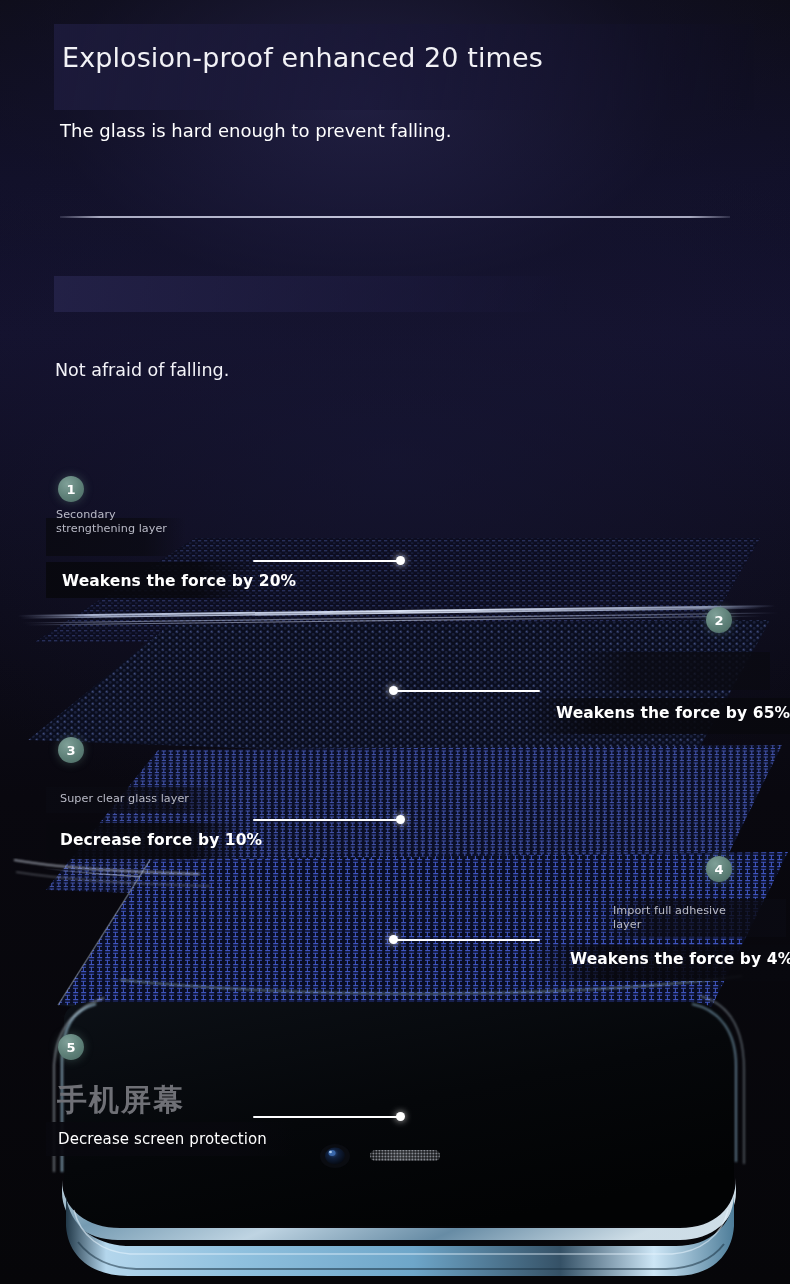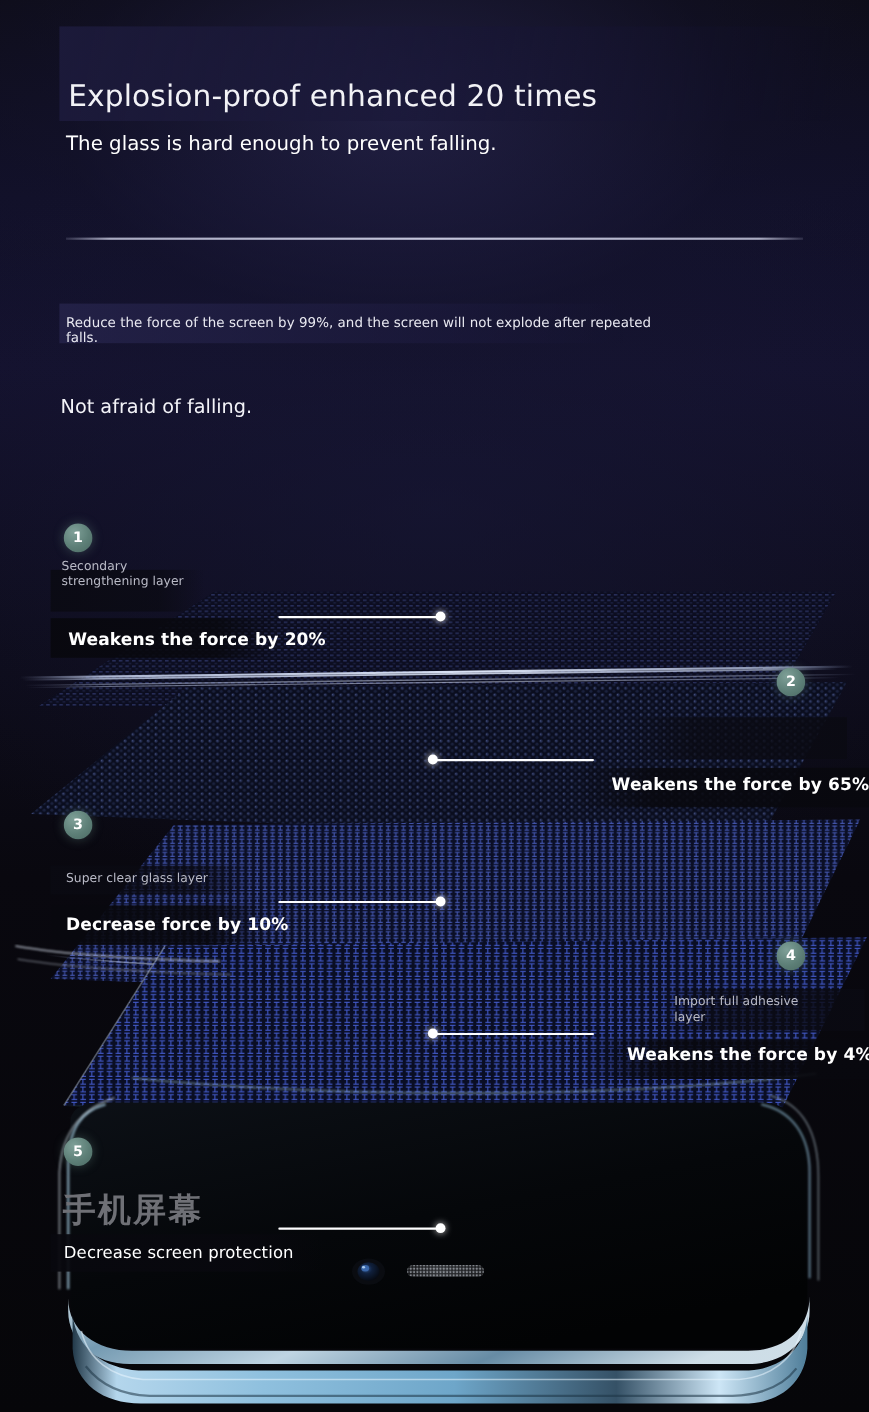--- a/index.html
+++ b/index.html
@@ -19,21 +19,20 @@
   
   .hdr-panel{
     position:absolute; left:54px; top:24px; width:700px; height:86px;
     background:linear-gradient(100deg, rgba(30,28,62,.85) 0%, rgba(24,22,54,.55) 55%, rgba(14,13,32,.18) 100%);
     filter:blur(.2px);
   }
   .h1{
     position:absolute; left:62px; top:42px; width:700px;
     font-size:27px; font-weight:400; color:#f2f2f6; letter-spacing:.1px;
     font-family:"DejaVu Sans", sans-serif;
-    margin-top:30px;
   }
   .h2{
     position:absolute; left:60px; top:121px; width:520px;
     font-size:18px; font-weight:400; line-height:1.12; color:#ffffff;
   }
   .divider{
     position:absolute; left:60px; top:216px; width:670px; height:2px;
     background:linear-gradient(90deg, rgba(150,152,180,.20) 0%, rgba(196,198,220,.85) 6%, rgba(205,207,228,.95) 50%, rgba(196,198,220,.85) 94%, rgba(150,152,180,.20) 100%);
   }
   .sub-panel{
@@ -96,21 +95,20 @@
 </head>
 <body>
 
 <div id="root">
 
   <div class="hdr-panel"></div>
   <div class="h1">Explosion-proof enhanced 20 times</div>
   <div class="h2">The glass is hard enough to prevent falling.</div>
   <div class="divider"></div>
   <div class="sub-panel"></div>
-  <div class="sub-text">Reduce the force of the screen by 99%, and the screen will not explode after repeated falls.</div>
   <div class="h3">Not afraid of falling.</div>
 
   <svg id="art" width="790" height="880" viewBox="0 0 790 880" style="position:absolute;left:0;top:420px;">
     <defs>
 
       <pattern id="meshA" width="6" height="5" patternUnits="userSpaceOnUse">
         <rect width="6" height="5" fill="#0d0f22"></rect>
         <rect x="0" y="0" width="3.2" height="1.4" fill="#3c4886" opacity=".85"></rect>
         <rect x="3" y="2.5" width="2.4" height="1.2" fill="#2d3768" opacity=".7"></rect>
       </pattern>

